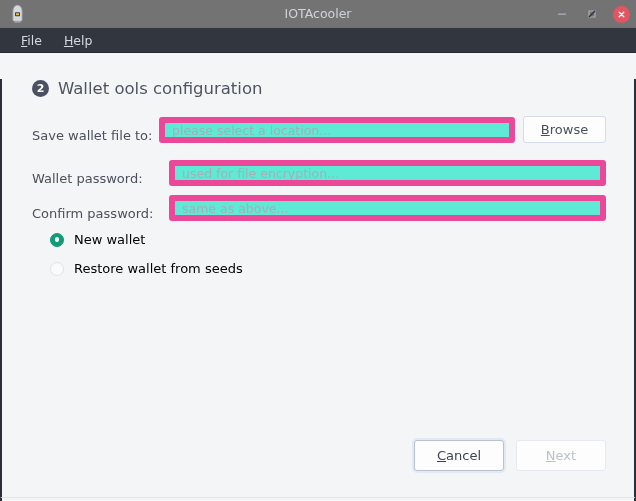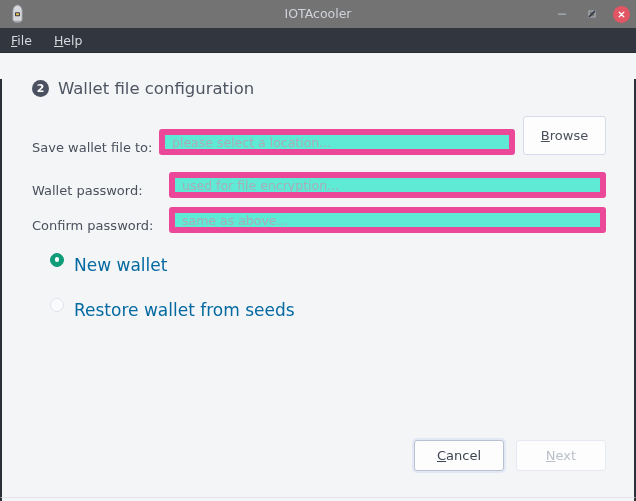--- a/index.html
+++ b/index.html
@@ -71,20 +71,21 @@
     border-radius: 50%;
     background: #e25563;
     color: #fff;
   }
 
   
   #menubar {
     height: 25px;
     background: #31363f;
     display: flex;
+    padding-left: 10px;
     box-sizing: border-box;
     border-bottom: 1px solid #262a33;
   }
   .menu-item {
     color: #d4d8df;
     font-size: 12.5px;
     padding: 0 11px;
     line-height: 25px;
     cursor: default;
   }
@@ -157,21 +158,21 @@
     padding: 0 7px;
     box-sizing: border-box;
     outline: none;
     min-width: 0;
   }
   .text-input::placeholder { color: #a8adb8; }
 
   #browse-button {
     margin-left: 8px;
     flex: none;
-    height: 39px;
+    height: 27px;
     min-width: 83px;
     background: #fdfdfe;
     border: 1px solid #d5dbe9;
     border-radius: 3px;
     font-family: "DejaVu Sans", "Liberation Sans", sans-serif;
     font-size: 13px;
     color: #4a505c;
     cursor: default;
   }
 
@@ -209,23 +210,22 @@
     width: 4.5px;
     height: 4.5px;
     border-radius: 50%;
     background: #ffffff;
   }
   .radio-mark.off {
     background: #fbfbfd;
     border: 1px solid #dfe3ee;
   }
   .radio-label {
-    font-size: 17px;
-    color: #0369a1;
-    margin-top: 11px;
+    font-size: 13px;
+    color: #000000;
   }
 
   #button-bar {
     position: absolute;
     right: 28px;
     bottom: 26px;
     display: flex;
     align-items: center;
     gap: 12px;
   }
@@ -299,21 +299,21 @@
 
   <div id="menubar">
     <div class="menu-item"><u>F</u><span>ile</span></div>
     <div class="menu-item"><u>H</u><span>elp</span></div>
   </div>
 
   <div id="content">
 
     <div id="section-heading">
       <div id="step-badge">2</div>
-      <div id="section-title">Wallet file configuration</div>
+      <div id="section-title">Wallet ools configuration</div>
     </div>
 
     <div class="form-row" id="row-location">
       <div class="field-label" id="label-location">Save wallet file to:</div>
       <input class="text-input" id="input-location" type="text" placeholder="please select a location..." style="">
       <button id="browse-button"><u>B</u><span>rowse</span></button>
     </div>
 
     <div class="form-row" id="row-password">
       <div class="field-label" id="label-password">Wallet password:</div>

